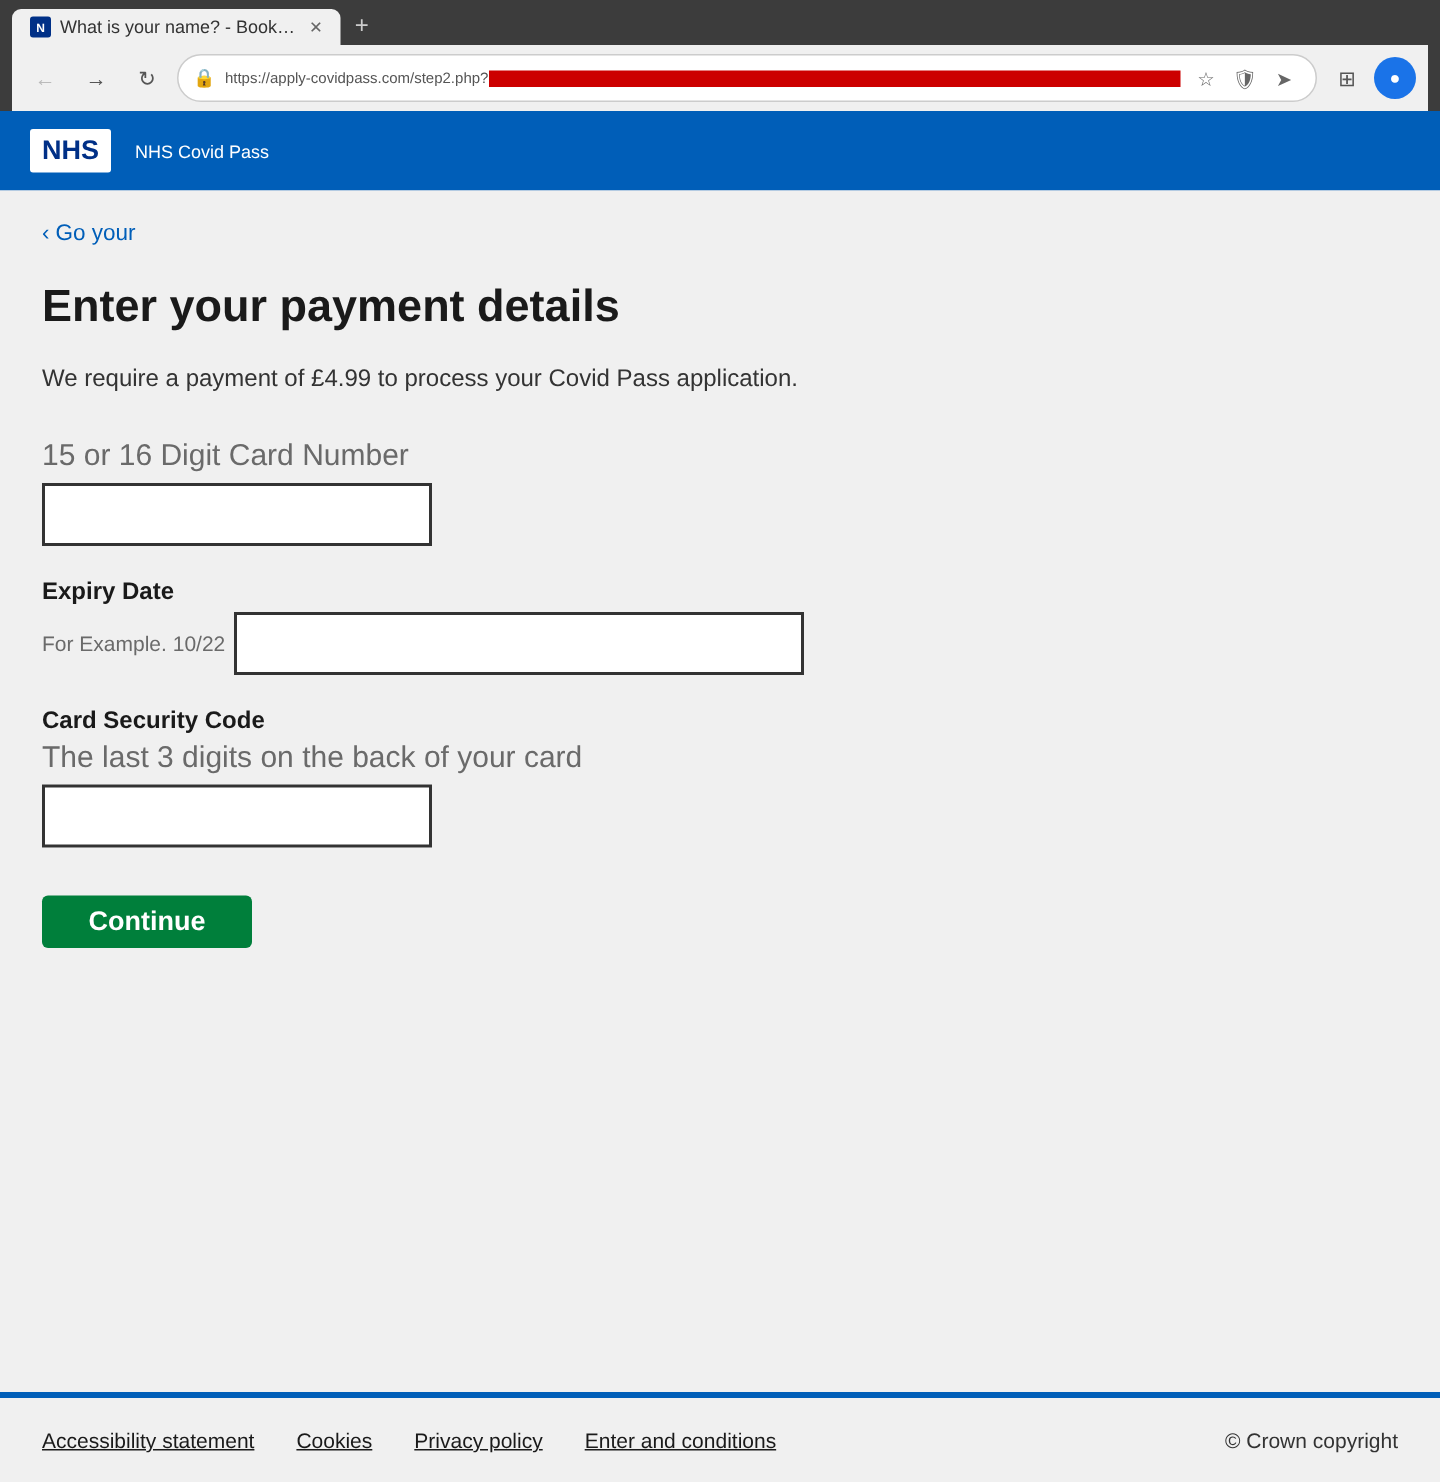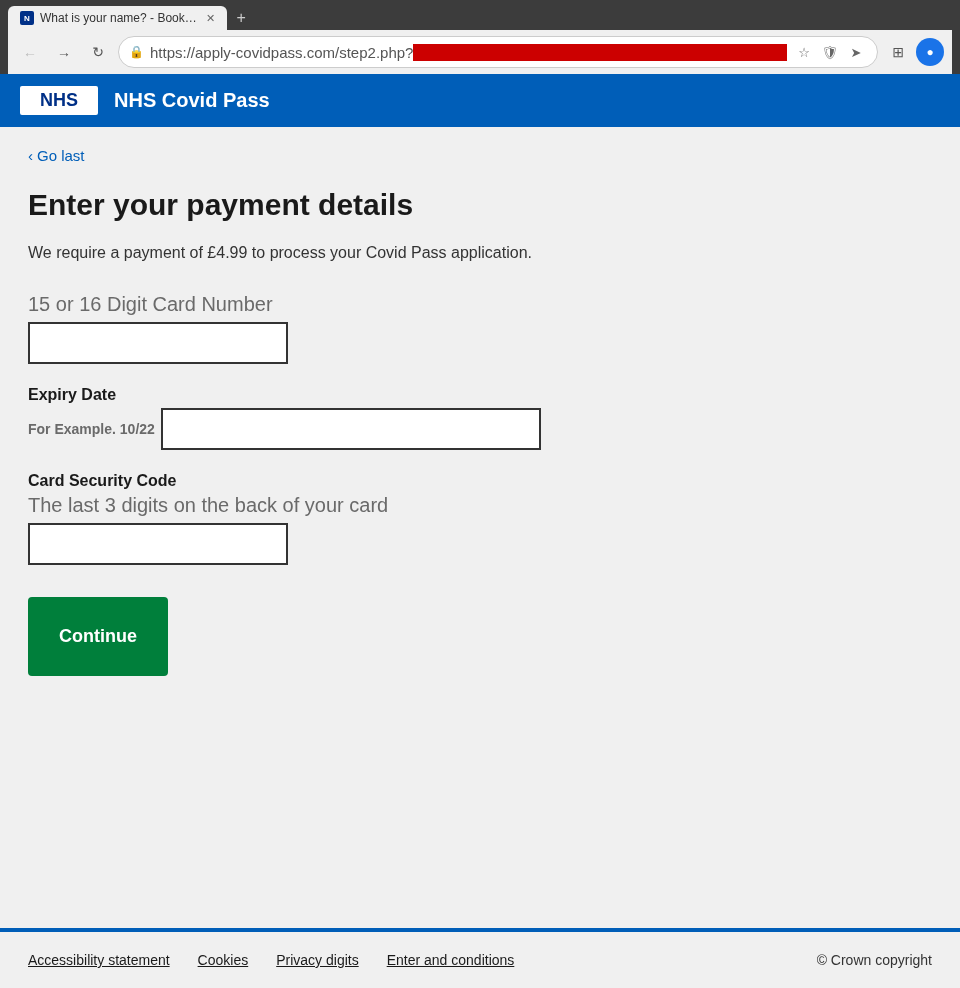--- a/index.html
+++ b/index.html
@@ -94,21 +94,21 @@
       border-radius: 20px;
       padding: 4px 10px;
       gap: 6px;
       border: 1px solid #ccc;
     }
     .lock-icon {
       color: #555;
       font-size: 12px;
     }
     .url-text {
-      font-size: 15px;
+      font-size: 10px;
       flex: 1;
       display: flex;
       align-items: center;
       gap: 0;
     }
     .url-normal { color: #555; }
     .url-highlight {
       background: #cc0000;
       color: white;
       padding: 0 2px;
@@ -167,28 +167,28 @@
       padding: 12px 20px;
       display: flex;
       align-items: center;
       gap: 16px;
     }
     .nhs-logo {
       background: white;
       color: #003087;
       font-weight: bold;
       font-size: 18px;
-      padding: 4px 20px;
+      padding: 4px 8px;
       border-radius: 2px;
       letter-spacing: 0;
     }
     .nhs-title {
       color: white;
-      font-size: 20px;
-      font-weight: bold;
+      font-size: 12px;
+      font-weight: normal;
     }
 
     
     .main-content {
       background: #f0f0f0;
       flex: 1;
       padding: 20px 28px 40px 28px;
       display: flex;
       flex-direction: column;
     }
@@ -254,28 +254,27 @@
     .expiry-group {
       display: flex;
       align-items: center;
       gap: 0;
     }
     .expiry-hint-inline {
       font-size: 14px;
       color: #6a6a6a;
       margin-right: 6px;
       white-space: nowrap;
-      font-weight: bold;
     }
 
     .continue-btn {
       background: #007f3b;
       color: white;
       border: none;
-      padding: 29px 20px;
+      padding: 7px 20px;
       font-size: 18px;
       font-weight: bold;
       cursor: pointer;
       border-radius: 4px;
       margin-top: 10px;
       min-width: 140px;
     }
 
     
     .footer {
@@ -340,21 +339,21 @@
 
 <div class="nhs-header">
   <div class="nhs-logo">NHS</div>
   <span class="nhs-title">NHS Covid Pass</span>
 </div>
 
 <div class="main-content">
 
   <a class="go-back-link">
     <span>‹</span>
-    <span>Go last</span>
+    <span>Go your</span>
   </a>
 
   <h1 class="page-heading">Enter your payment details</h1>
 
   <p class="payment-description">We require a payment of £4.99 to process your Covid Pass application.</p>
 
   <form>
 
     
     <div class="form-group">
@@ -381,17 +380,17 @@
     <button type="button" class="continue-btn">Continue</button>
 
   </form>
 
 </div>
 
 <div class="footer">
   <div class="footer-links">
     <a class="footer-link">Accessibility statement</a>
     <a class="footer-link">Cookies</a>
-    <a class="footer-link">Privacy digits</a>
+    <a class="footer-link">Privacy policy</a>
     <a class="footer-link">Enter and conditions</a>
   </div>
   <span class="copyright">© Crown copyright</span>
 </div>
 
 </body></html>

